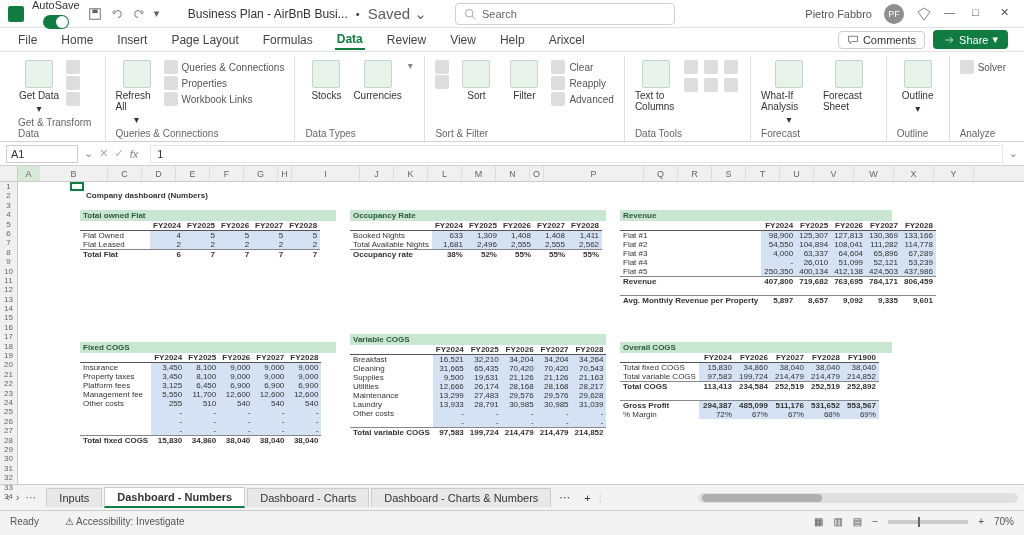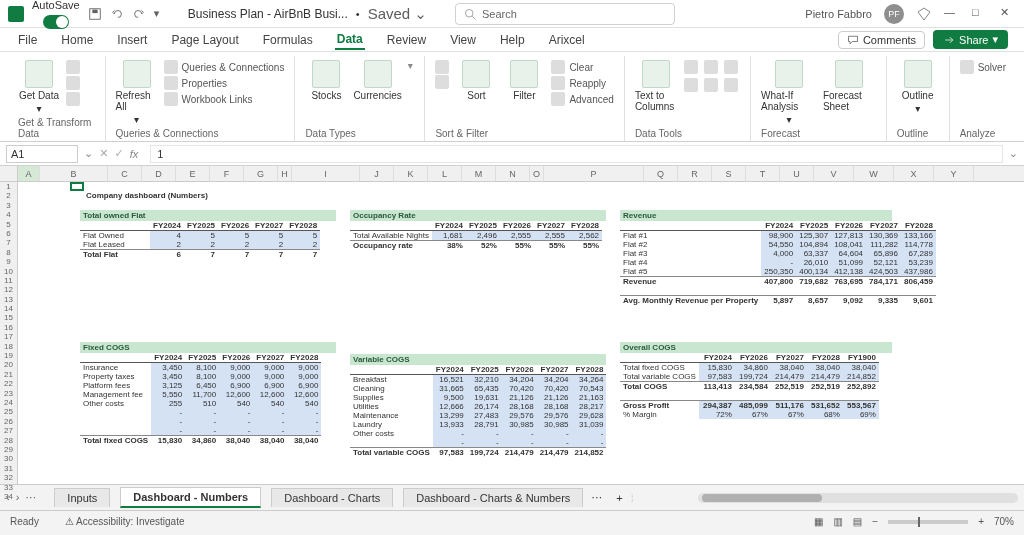--- a/index.html
+++ b/index.html
@@ -58,21 +58,21 @@
 .tbl td, .tbl th { padding:0 3px; height:9px; font-size:8px; white-space:nowrap; }
 .tbl th { font-weight:bold; text-align:right; }
 .tbl td.lbl { text-align:left; width:70px; }
 .tbl td.num { text-align:right; width:34px; }
 .blue-cell { background:#d4e2f4; }
 .tot-row td { border-top:1px solid #888; font-weight:bold; }
 .dashboard-title { font-size:8px; font-weight:bold; }
 
 .sheet-tabs { height:26px; background:#f3f3f3; display:flex; align-items:center; border-top:1px solid #ccc; padding:0 6px; gap:2px; }
 .st-nav { display:flex; gap:6px; color:#666; padding-right:8px;}
-.sheet-tab { padding:3px 12px; font-size:11px; background:#e8e8e8; border:1px solid #ccc; border-bottom:none; cursor:pointer;margin-left:8px; }
+.sheet-tab { padding:3px 12px; font-size:11px; background:#e8e8e8; border:1px solid #ccc; border-bottom:none; cursor:pointer; }
 .sheet-tab.active { background:#fff; border-bottom:2px solid #107c41; font-weight:600;}
 .hscroll { margin-left:auto; width:320px; height:10px; background:#e0e0e0; border-radius:5px; position:relative;}
 .hscroll::after { content:""; position:absolute; left:4px; top:1px; width:120px; height:8px; background:#b0b0b0; border-radius:4px;}
 
 .statusbar { height:22px; background:#f3f3f3; border-top:1px solid #ccc; display:flex; align-items:center; padding:0 10px; font-size:10px; color:#555; gap:26px;}
 .statusbar .right { margin-left:auto; display:flex; gap:10px; align-items:center;}
 .zoom-slider { width:80px; height:4px; background:#ccc; position:relative; }
 .zoom-slider::after { content:""; position:absolute; left:30px; top:-3px; width:2px; height:10px; background:#666;}
 svg { display:block; }
 </style>
@@ -413,20 +413,28 @@
           <tbody>
             <tr class="head-dark">
               <td class="lbl"></td>
               <th style="width:34px">FY2024</th>
               <th style="width:34px">FY2025</th>
               <th style="width:34px">FY2026</th>
               <th style="width:34px">FY2027</th>
               <th style="width:34px">FY2028</th>
             </tr>
             <tr>
+              <td class="lbl">Booked Nights</td>
+              <td class="num blue-cell">633</td>
+              <td class="num blue-cell">1,309</td>
+              <td class="num blue-cell">1,408</td>
+              <td class="num blue-cell">1,408</td>
+              <td class="num blue-cell">1,411</td>
+            </tr>
+            <tr>
               <td class="lbl">Total Available Nights</td>
               <td class="num blue-cell">1,681</td>
               <td class="num blue-cell">2,496</td>
               <td class="num blue-cell">2,555</td>
               <td class="num blue-cell">2,555</td>
               <td class="num blue-cell">2,562</td>
             </tr>
             <tr class="tot-row">
               <td class="lbl">Occupancy rate</td>
               <td class="num">38%</td>
@@ -600,21 +608,21 @@
               <td class="num">15,830</td>
               <td class="num">34,860</td>
               <td class="num">38,040</td>
               <td class="num">38,040</td>
               <td class="num">38,040</td>
             </tr>
           </tbody>
         </table>
     </div>
 
-    <div class="section" style="left:302px; top:172px; width:256px;">
+    <div class="section" style="left:302px; top:152px; width:256px;">
       <div class="sec-title">Variable COGS</div>
       <table class="tbl" id="tbl-var">
           <tbody>
             <tr class="head-dark">
               <td class="lbl"></td>
               <th style="width:34px">FY2024</th>
               <th style="width:34px">FY2025</th>
               <th style="width:34px">FY2026</th>
               <th style="width:34px">FY2027</th>
               <th style="width:34px">FY2028</th>

